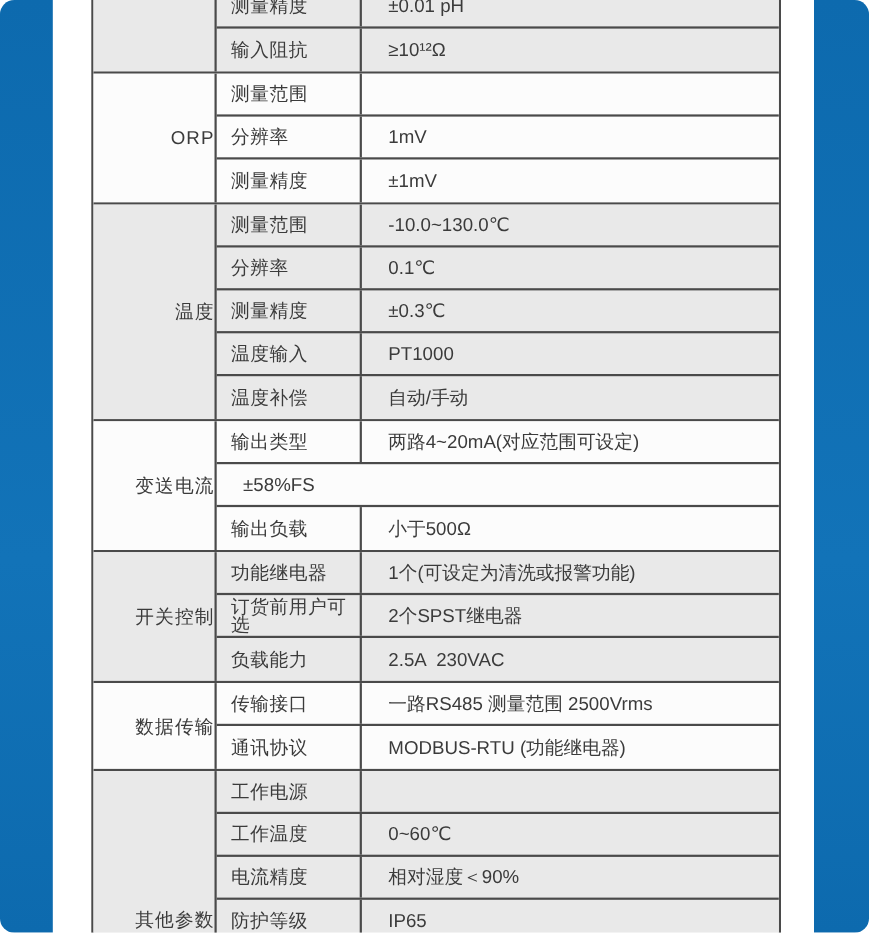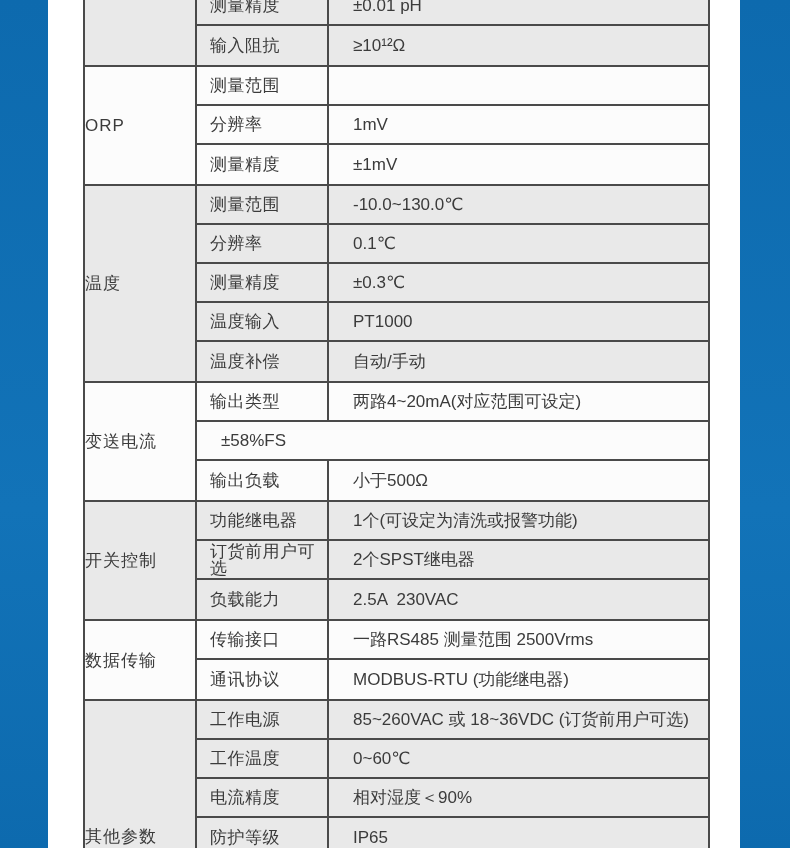--- a/index.html
+++ b/index.html
@@ -7,20 +7,21 @@
   }
   html,body{margin:0;padding:0;}
   body{
     font-family:"Liberation Sans","DejaVu Sans",sans-serif;
   }
   .stage{
     position:relative;
     width:790px;height:848px;
     overflow:hidden;
     background:#ffffff;
+    border-radius:13px;
   }
   .blue-band{
     position:absolute;top:0;height:100%;
   }
   .blue-band.left{left:0;width:48px;}
   .blue-band.right{left:740px;width:50px;}
   .spec-table{
     position:absolute;
     left:83px;top:-13px;
     width:627px;
@@ -34,21 +35,21 @@
     display:flex;
     border-bottom:2px solid var(--bd);
   }
   .spec-section:last-child{border-bottom:none;}
   .cat-cell{
     flex:0 0 112px;
     box-sizing:border-box;
     border-right:2px solid var(--bd);
     display:flex;
     align-items:center;
-    justify-content:flex-start;
+    justify-content:flex-end;
     letter-spacing:1px;
   }
   .spec-section.label-bottom .cat-cell{
     align-items:flex-end;
     padding-bottom:12px;
   }
   .rows-col{
     flex:1;
     display:flex;
     flex-direction:column;
@@ -199,21 +200,20 @@
           </div>
         </div>
       </div>
       <div class="spec-section label-bottom" style="background: rgb(233, 233, 233);">
         <div class="cat-cell">
           <span>其他参数</span>
         </div>
         <div class="rows-col">
           <div class="spec-row">
             <div class="param-cell">工作电源</div>
-            <div class="value-cell">85~260VAC 或 18~36VDC (订货前用户可选)</div>
           </div>
           <div class="spec-row">
             <div class="param-cell">工作温度</div>
             <div class="value-cell">0~60℃</div>
           </div>
           <div class="spec-row">
             <div class="param-cell">电流精度</div>
             <div class="value-cell">相对湿度＜90%</div>
           </div>
           <div class="spec-row">

